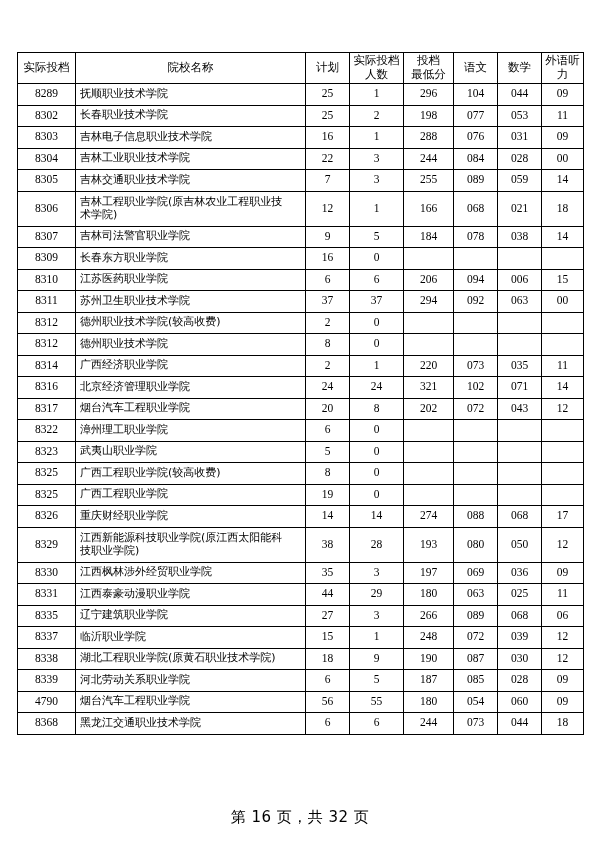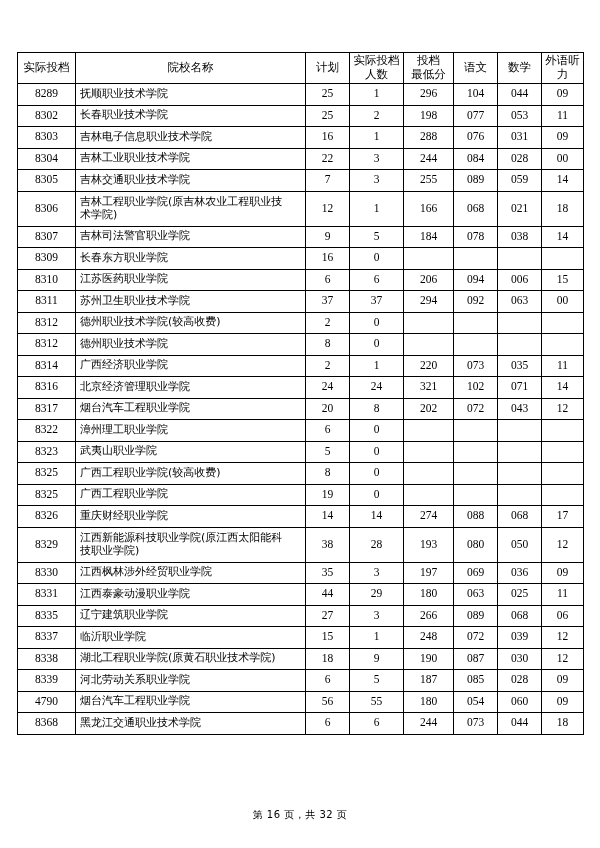--- a/index.html
+++ b/index.html
@@ -84,21 +84,21 @@
     font-family: "Liberation Serif", "DejaVu Serif", serif;
   }
   tbody tr.tall td { height: 34px; }
 
   .footer {
     position: absolute;
     left: 0;
     top: 808px;
     width: 600px;
     text-align: center;
-    font-size: 10px;
+    font-size: 15px;
     font-family: "DejaVu Sans", "Liberation Sans", sans-serif;
     letter-spacing: 0.5px;
   }
 </style>
 </head>
 <body>
 
 <div class="page">
 
   <div class="table-wrap">

